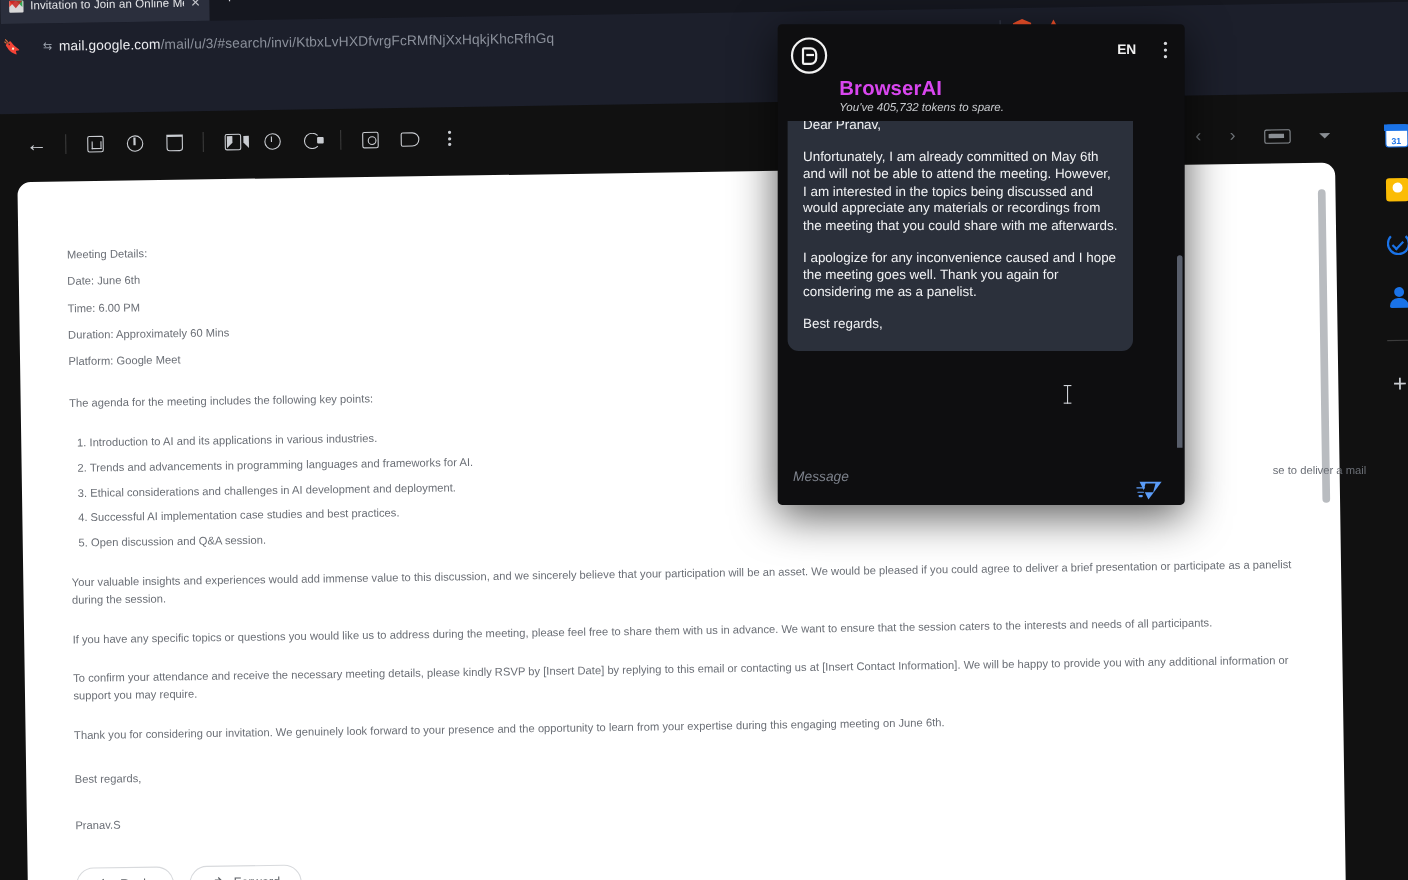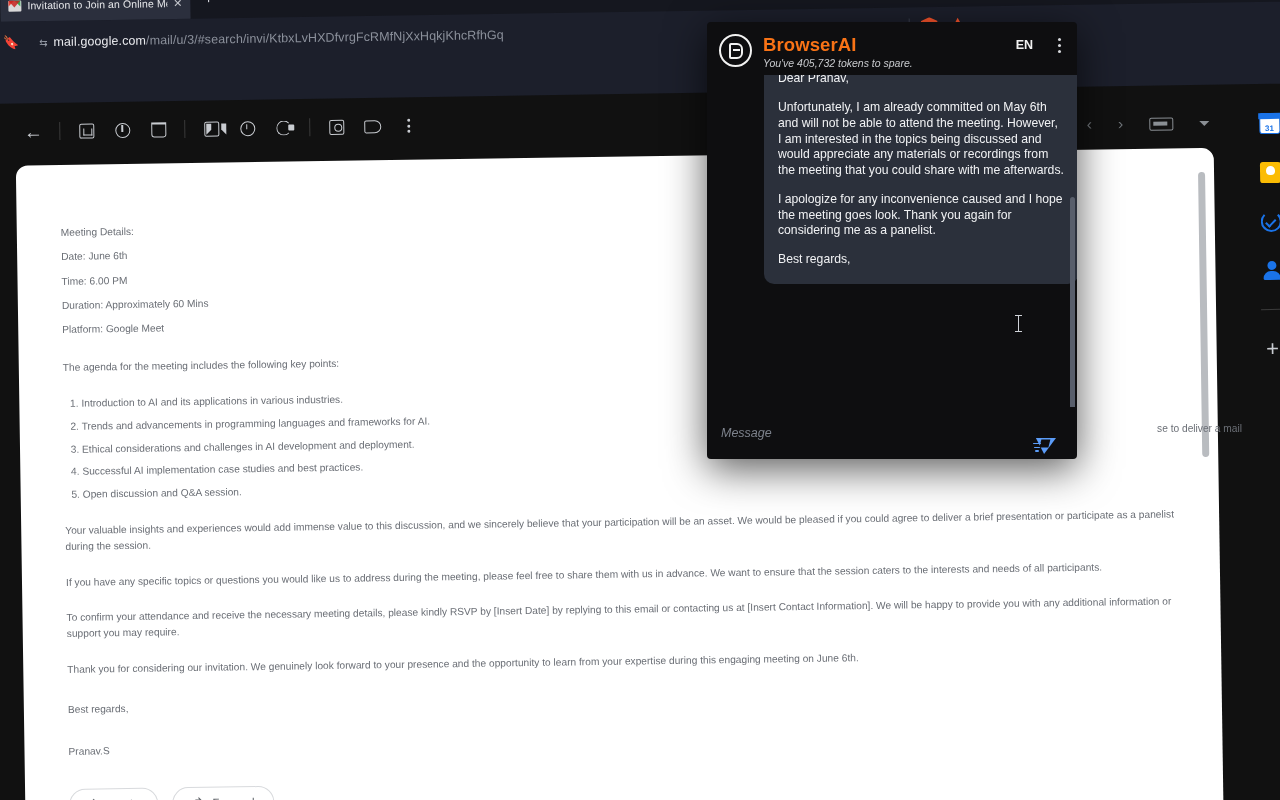--- a/index.html
+++ b/index.html
@@ -391,22 +391,22 @@
     border: 2px solid #f2f2f2;
     border-radius: 2px 6px 6px 2px;
     position: relative;
   }
   .ai-logo .mono::after {
     content: ""; position: absolute; left: 2px; top: 4.5px;
     width: 7px; height: 2px; background: #f2f2f2;
   }
   .ai-titles { flex: 1 1 auto; padding-top: 1px; }
   .ai-title {
-    font-size: 18.5px; color: #f97316; font-weight: bold;
-    line-height: 1.05; letter-spacing: .1px;
+    font-size: 18.5px; color: #d946ef; font-weight: bold;
+    line-height: 1.05; letter-spacing: .1px; margin-top: 35px;
   }
   .ai-subtitle {
     font-size: 10.5px; color: #c8cace;
     font-style: italic; margin-top: 3px;
   }
   .ai-lang {
     font-size: 12.5px; color: #f0f0f0; font-weight: bold;
     padding-top: 4px; flex: 0 0 auto;
   }
   .ai-menu {
@@ -414,21 +414,20 @@
     display: flex; flex-direction: column; gap: 3px; align-items: center;
     margin-left: 14px; margin-right: 2px;
   }
   .ai-menu i { width: 3px; height: 3px; border-radius: 50%; background: #d7d9dd; display: block; }
 
   .ai-chat {
     flex: 1 1 auto;
     position: relative;
     padding: 0 9px;
     overflow: hidden;
-    margin-left: 48px;
   }
   .ai-bubble {
     position: absolute;
     left: 9px; top: -18px;
     width: 314px;
     background: #2b303b;
     border-radius: 10px;
     padding: 14px 14px 16px 14px;
     color: #f1f2f4;
     font-size: 12.2px;
@@ -684,21 +683,21 @@
         <i></i>
           <i></i>
           <i></i>
       </span>
     </div>
 
     <div class="ai-chat">
       <div class="ai-bubble">
         <p>Dear Pranav,</p>
         <p>Unfortunately, I am already committed on May 6th and will not be able to attend the meeting. However, I am interested in the topics being discussed and would appreciate any materials or recordings from the meeting that you could share with me afterwards.</p>
-        <p>I apologize for any inconvenience caused and I hope the meeting goes look. Thank you again for considering me as a panelist.</p>
+        <p>I apologize for any inconvenience caused and I hope the meeting goes well. Thank you again for considering me as a panelist.</p>
         <p class="sign-line">Best regards,</p>
       </div>
       <div class="bubble-scroll"></div>
       <div class="text-caret"></div>
     </div>
 
     <div class="ai-composer">
       <span class="ai-input-placeholder">Message</span>
       <span class="send-btn">
         <span class="send-plane"></span>

